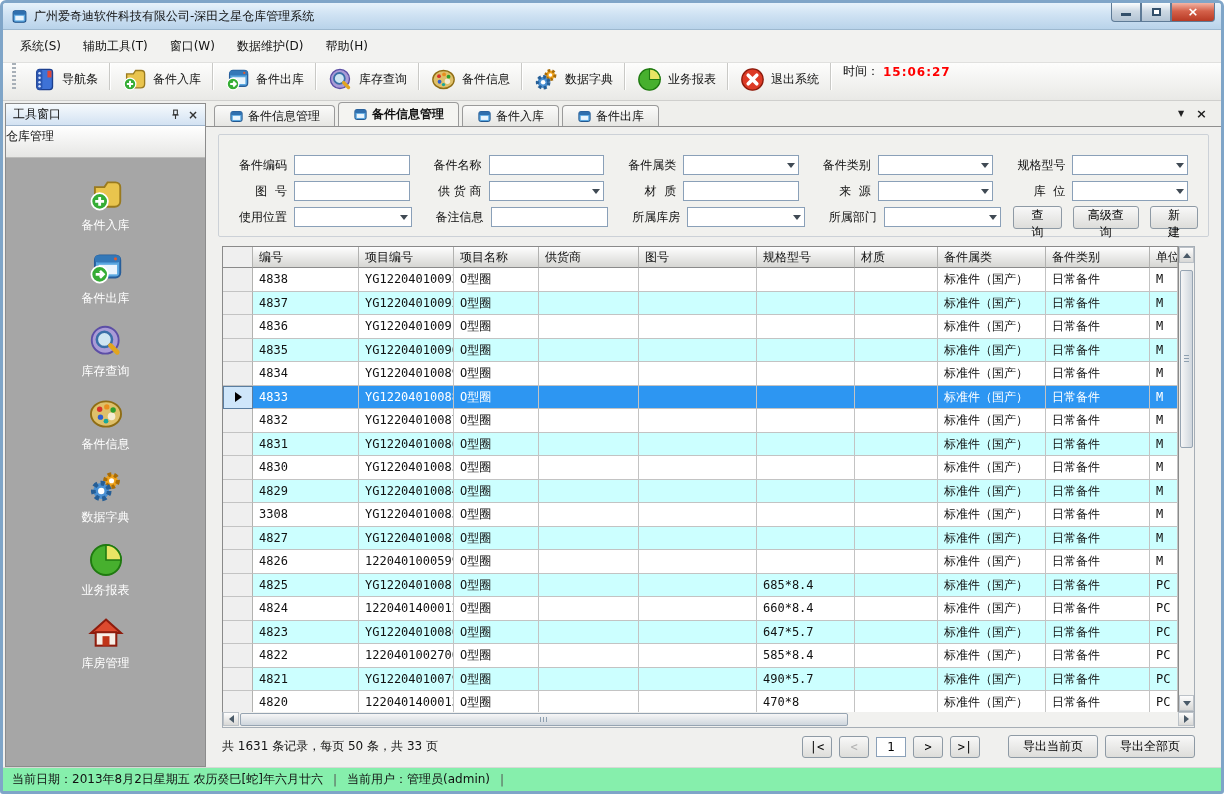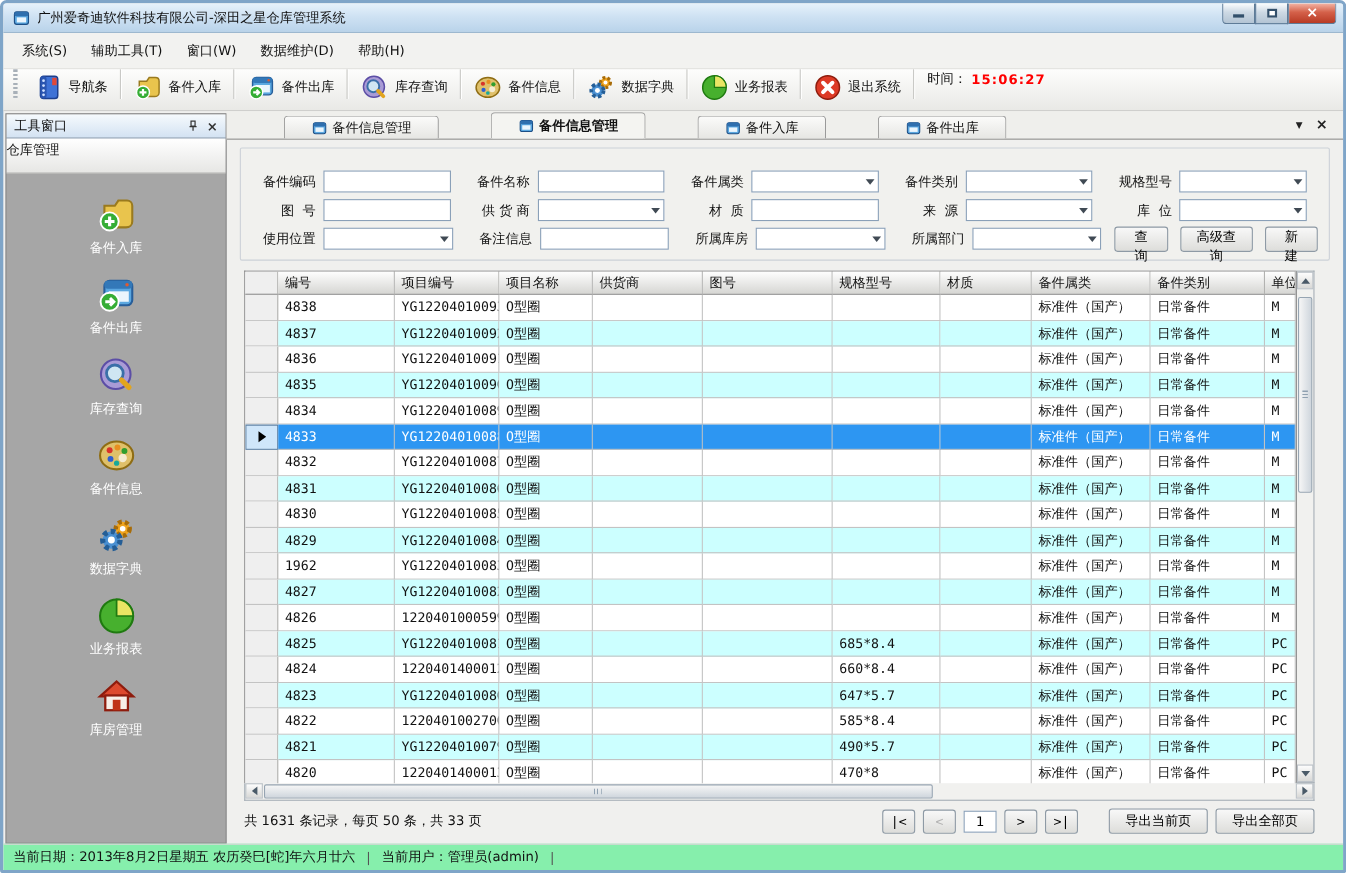--- a/index.html
+++ b/index.html
@@ -46,23 +46,23 @@
   .sidebar-group{height:32px;flex:none;background:linear-gradient(#ffffff,#e6e6e4);
     border-bottom:1px solid #bcbcba;text-align:left;line-height:21px;cursor:pointer;}
   .sidebar-body{flex:1;overflow:hidden;padding-top:18px;}
   .side-item{display:flex;flex-direction:column;align-items:center;margin-bottom:15px;cursor:pointer;}
   .side-item svg{width:38px;height:38px;display:block;}
   .side-label{color:#fff;margin-top:3px;}
   
   .content{flex:1;display:flex;flex-direction:column;min-width:0;}
   .tabstrip{height:26px;flex:none;display:flex;align-items:flex-end;background:#efefec;
     border-bottom:1px solid #8f8f8f;padding:2px 8px 0 8px;}
-  .tab{height:21px;display:flex;align-items:center;gap:4px;padding:0 24px;margin-right:3px;
+  .tab{height:21px;display:flex;align-items:center;gap:4px;padding:0 14px;margin-right:3px;
     border:1px solid #9a9a9a;border-bottom:none;border-radius:4px 4px 0 0;
-    background:linear-gradient(#fbfbfa,#e6e6e3);cursor:pointer;white-space:nowrap;margin-left:44px;}
+    background:linear-gradient(#fbfbfa,#e6e6e3);cursor:pointer;white-space:nowrap;}
   .tab.active{height:24px;background:#f4f4f1;font-weight:bold;}
   .tab svg{width:15px;height:15px;display:block;}
   .tabstrip-right{margin-left:auto;display:flex;align-items:center;gap:12px;padding:0 6px 6px 0;}
   .tab-dd{font-size:8px;color:#222;cursor:pointer;}
   .tab-x{font-size:13px;font-weight:bold;color:#222;cursor:pointer;line-height:1;}
   
   .search-panel{margin:7px 12px 0 12px;border:1px solid #ccd1d7;border-radius:2px;
     padding:17px 8px 6px 8px;background:#f1f1ee;flex:none;}
   .form-row{display:flex;height:26px;align-items:center;}
   .f-cell{flex:1;display:flex;align-items:center;min-width:0;padding-right:12px;}
@@ -648,21 +648,21 @@
                   <span class="cell"></span>
                   <span class="cell"></span>
                   <span class="cell"></span>
                   <span class="cell"></span>
                   <span class="cell">标准件（国产）</span>
                   <span class="cell">日常备件</span>
                   <span class="cell">M</span>
                 </div>
                 <div class="trow">
                   <span class="cell ind"></span>
-                  <span class="cell">1962</span>
+                  <span class="cell">3308</span>
                   <span class="cell">YG12204010083</span>
                   <span class="cell">O型圈</span>
                   <span class="cell"></span>
                   <span class="cell"></span>
                   <span class="cell"></span>
                   <span class="cell"></span>
                   <span class="cell">标准件（国产）</span>
                   <span class="cell">日常备件</span>
                   <span class="cell">M</span>
                 </div>

